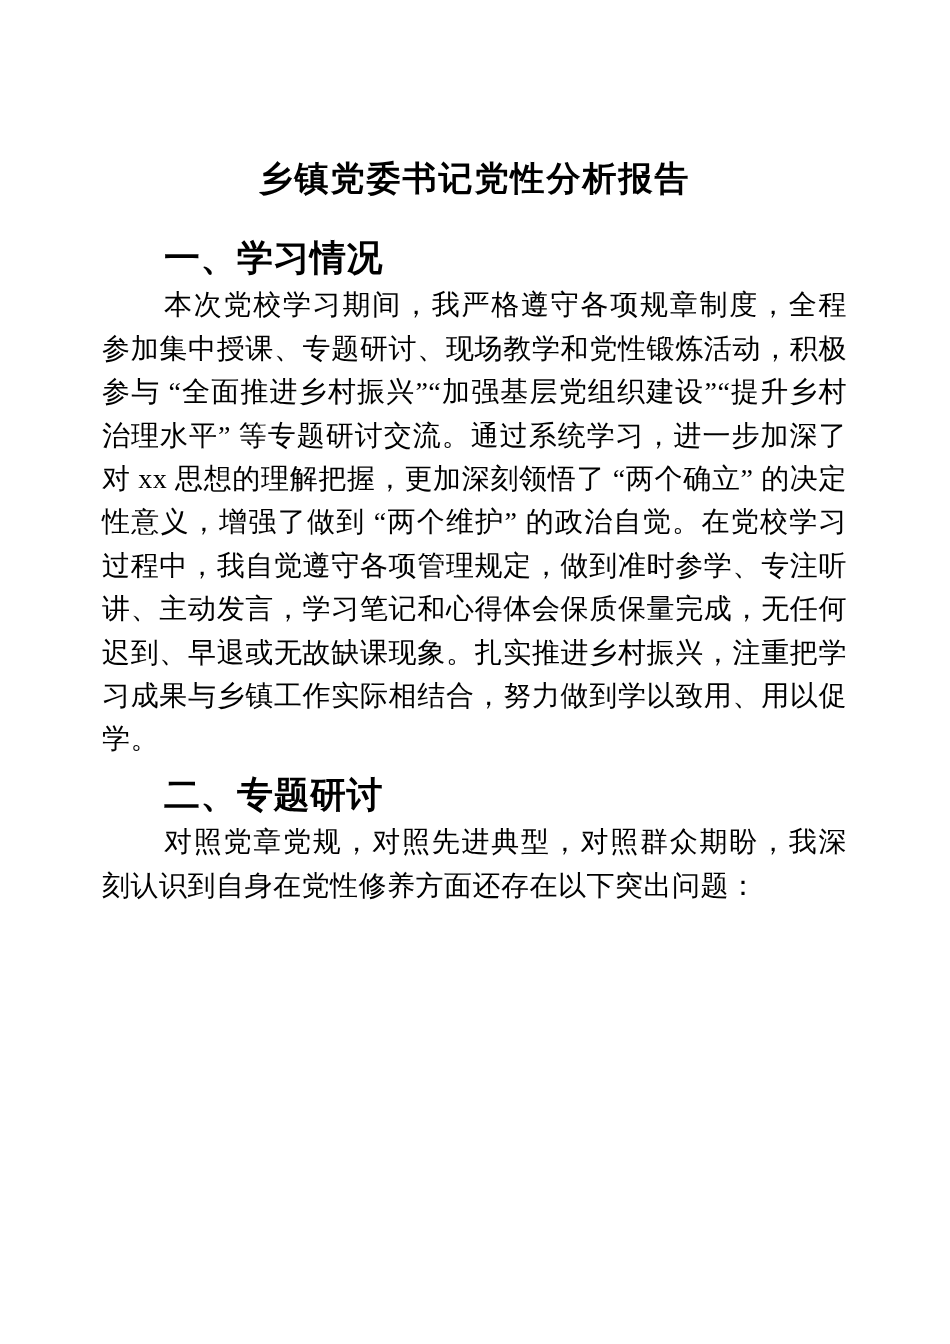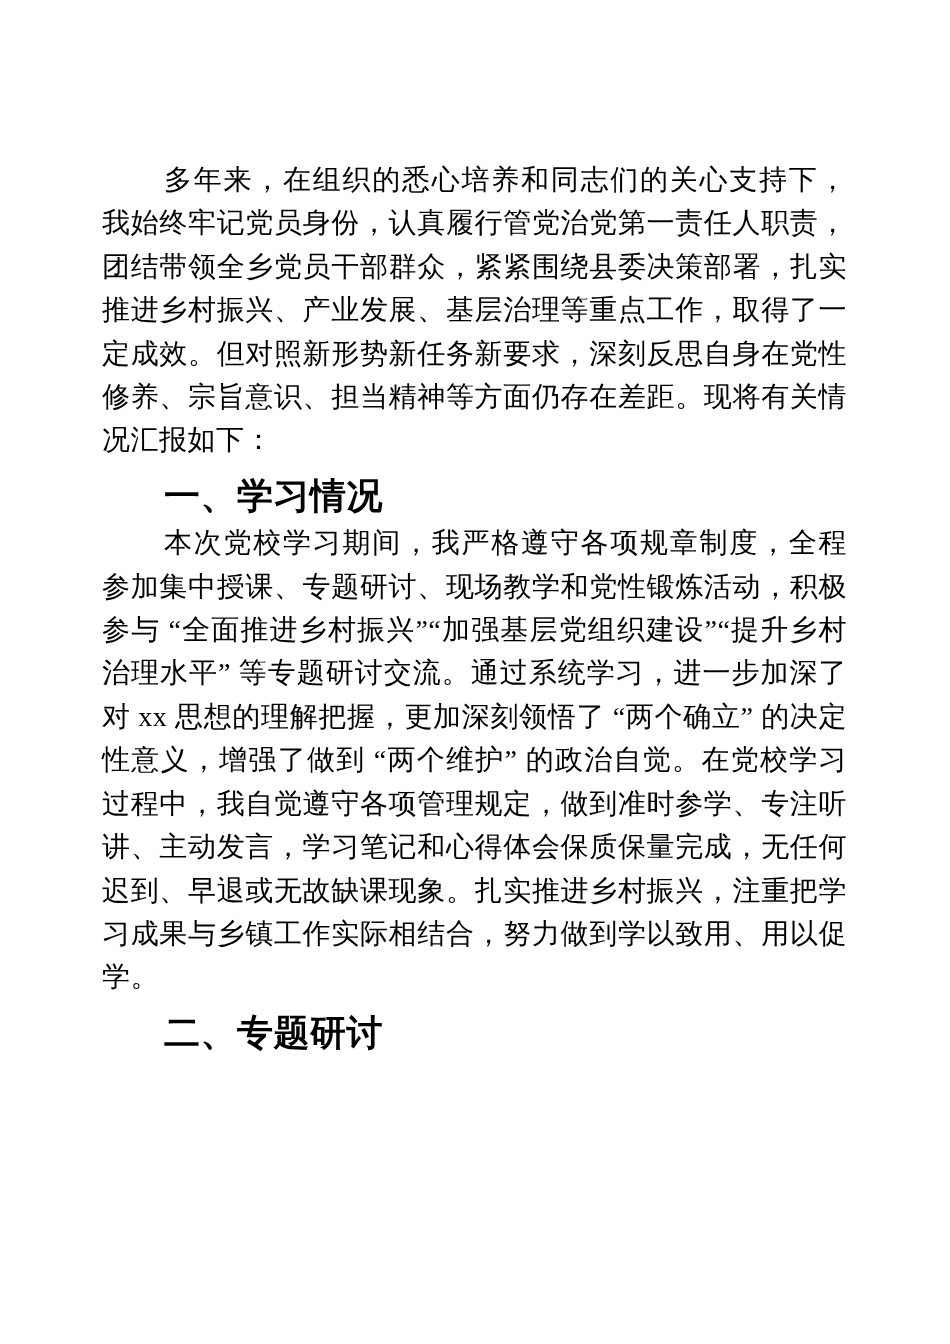--- a/index.html
+++ b/index.html
@@ -46,22 +46,23 @@
     font-weight: bold;
     text-indent: 62px;
     letter-spacing: 0.5px;
     font-family: "Liberation Sans", sans-serif;
   }
 </style>
 </head>
 <body>
 
 <div class="page">
+  <h1 class="doc-title">乡镇党委书记党性分析报告</h1>
 
-  <p class="body-para">多年来，在组织的悉心培养和同志们的关心支持下，我始终牢记党员身份，认真履行管党治党第一责任人职责，团结带领全乡党员干部群众，紧紧围绕县委决策部署，扎实推进乡村振兴、产业发展、基层治理等重点工作，取得了一定成效。但对照新形势新任务新要求，深刻反思自身在党性修养、宗旨意识、担当精神等方面仍存在差距。现将有关情况汇报如下：</p>
 
   <h2 class="section-heading">一、学习情况</h2>
 
   <p class="body-para">本次党校学习期间，我严格遵守各项规章制度，全程参加集中授课、专题研讨、现场教学和党性锻炼活动，积极参与 “全面推进乡村振兴”“加强基层党组织建设”“提升乡村治理水平” 等专题研讨交流。通过系统学习，进一步加深了对 xx 思想的理解把握，更加深刻领悟了 “两个确立” 的决定性意义，增强了做到 “两个维护” 的政治自觉。在党校学习过程中，我自觉遵守各项管理规定，做到准时参学、专注听讲、主动发言，学习笔记和心得体会保质保量完成，无任何迟到、早退或无故缺课现象。扎实推进乡村振兴，注重把学习成果与乡镇工作实际相结合，努力做到学以致用、用以促学。</p>
 
   <h2 class="section-heading">二、专题研讨</h2>
 
+  <p class="body-para">对照党章党规，对照先进典型，对照群众期盼，我深刻认识到自身在党性修养方面还存在以下突出问题：</p>
 </div>
 
 </body></html>

